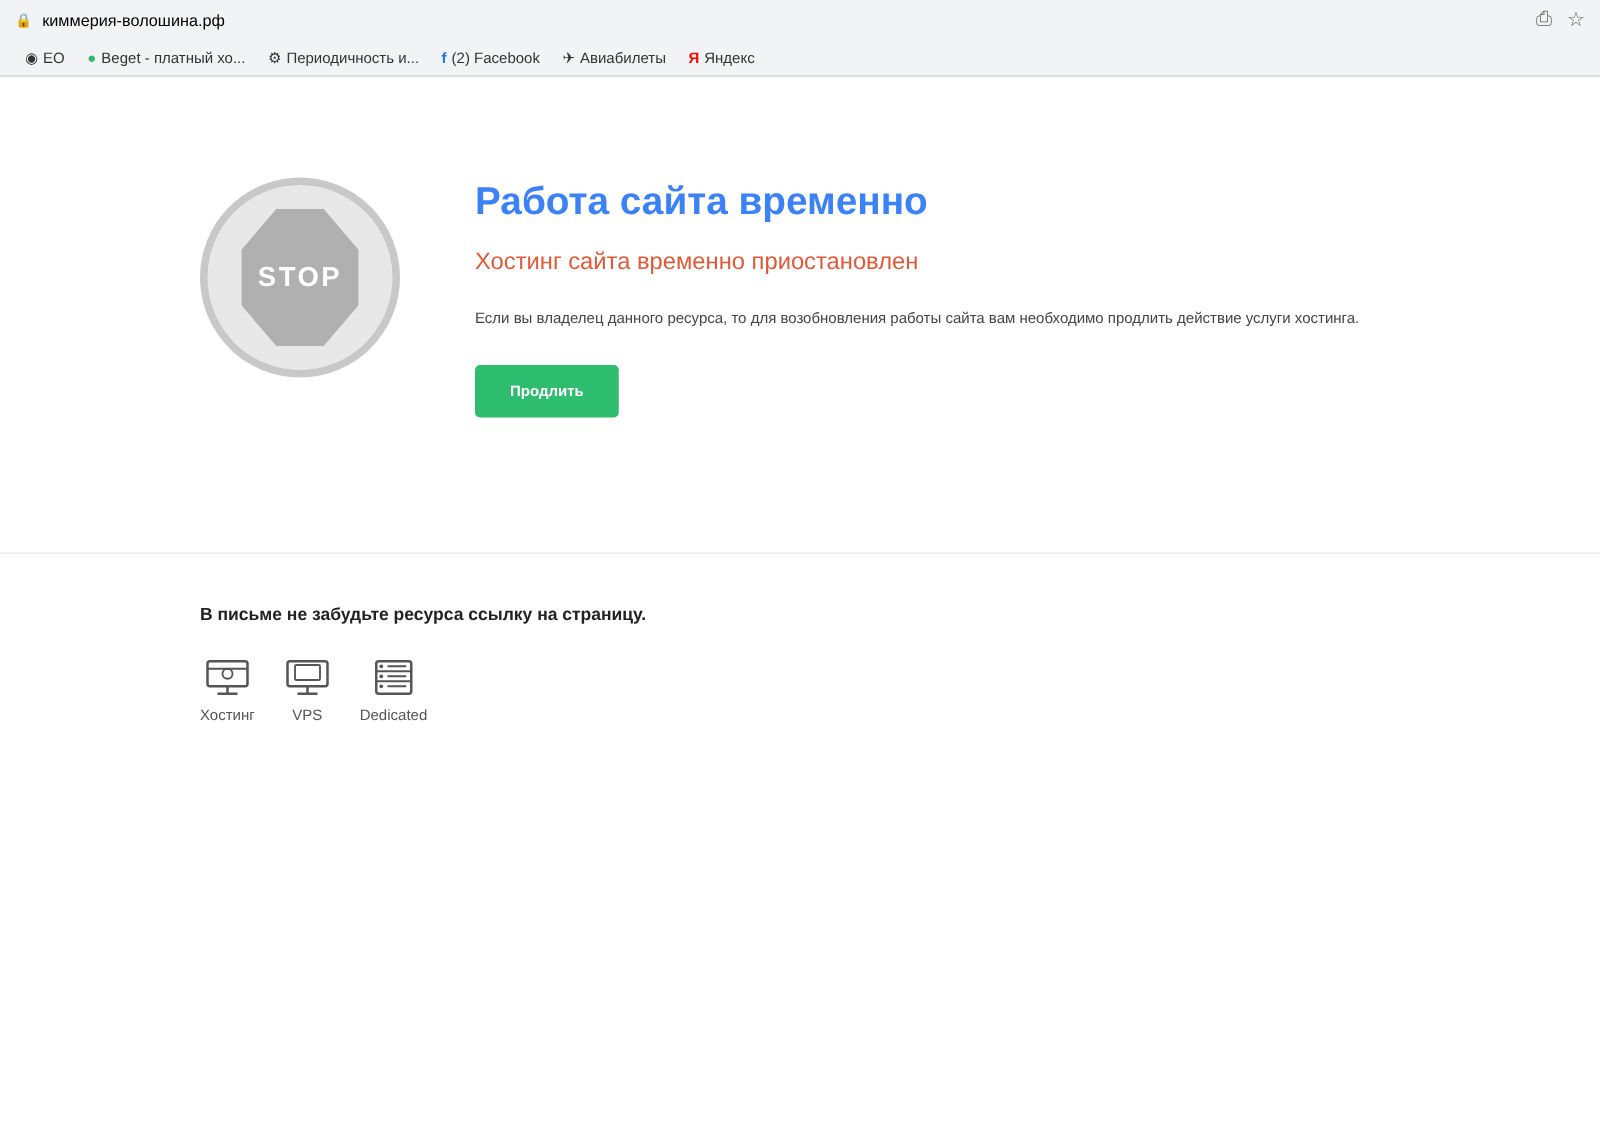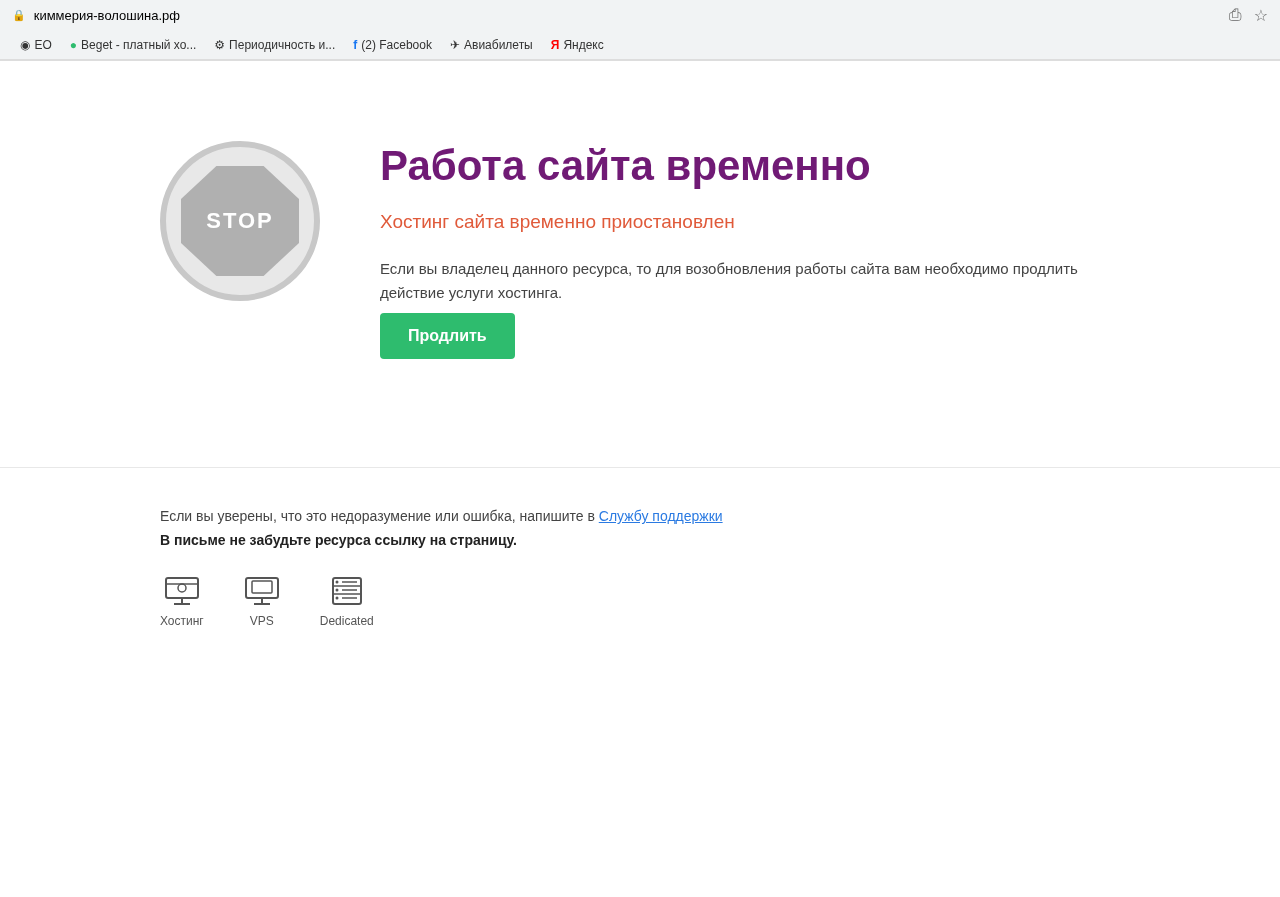--- a/index.html
+++ b/index.html
@@ -84,62 +84,62 @@
       width: 160px;
       height: 160px;
       border-radius: 50%;
       border: 6px solid #c8c8c8;
       background: #e8e8e8;
       display: flex;
       align-items: center;
       justify-content: center;
     }
     .stop-sign-inner {
-      width: 118px;
+      width: 94px;
       height: 110px;
       background: #b0b0b0;
       clip-path: polygon(30% 0%, 70% 0%, 100% 30%, 100% 70%, 70% 100%, 30% 100%, 0% 70%, 0% 30%);
       display: flex;
       align-items: center;
       justify-content: center;
     }
     .stop-text {
       color: #fff;
       font-size: 22px;
       font-weight: 700;
       letter-spacing: 2px;
     }
 
     
     .content-area {
       flex: 1;
     }
     .main-title {
-      font-size: 42px;
+      font-size: 31px;
       font-weight: 800;
-      color: #701a75;
+      color: #3b82f6;
       line-height: 1.2;
       margin-bottom: 20px;
     }
     .subtitle {
       font-size: 19px;
       color: #e05a3a;
       margin-bottom: 24px;
     }
     .description {
-      font-size: 15px;
+      font-size: 12px;
       color: #444;
       line-height: 1.6;
-      margin-bottom: 8px;
+      margin-bottom: 28px;
     }
     .extend-btn {
       display: inline-block;
       background: #2ebc6e;
       color: #fff;
-      font-size: 16px;
+      font-size: 12px;
       font-weight: 600;
       padding: 14px 28px;
       border: none;
       border-radius: 4px;
       cursor: pointer;
       margin-bottom: 28px;
     }
     .note-text {
       font-size: 15px;
       color: #444;
@@ -165,21 +165,21 @@
     .footer-bold {
       font-size: 14px;
       font-weight: 700;
       color: #222;
       margin-bottom: 28px;
     }
 
     
     .services-row {
       display: flex;
-      gap: 40px;
+      gap: 24px;
       align-items: flex-start;
     }
     .service-item {
       display: flex;
       flex-direction: column;
       align-items: center;
       gap: 8px;
       cursor: pointer;
     }
     .service-label {
@@ -251,24 +251,20 @@
         <span>Работа сайта временно</span><br>
       </h1>
       <p class="subtitle">Хостинг сайта временно приостановлен</p>
       <p class="description">Если вы владелец данного ресурса, то для возобновления работы сайта вам необходимо продлить действие услуги хостинга.</p>
       <button class="extend-btn">Продлить</button>
     </div>
 
   </div>
 
   <div class="footer-section">
-    <p class="footer-note">
-      <span>Если вы уверены, что это недоразумение или ошибка, напишите в</span>
-      <a class="support-link">Службу поддержки</a>
-    </p>
     <p class="footer-bold">В письме не забудьте ресурса ссылку на страницу.</p>
 
     <div class="services-row">
 
       <div class="service-item">
         <svg class="service-svg" viewBox="0 0 36 30" fill="none" xmlns="http://www.w3.org/2000/svg">
           <rect x="2" y="2" width="32" height="20" rx="2" stroke="#555" stroke-width="2" fill="none"></rect>
           <line x1="18" y1="22" x2="18" y2="28" stroke="#555" stroke-width="2"></line>
           <line x1="10" y1="28" x2="26" y2="28" stroke="#555" stroke-width="2"></line>
           <circle cx="18" cy="12" r="4" stroke="#555" stroke-width="1.5" fill="none"></circle>

